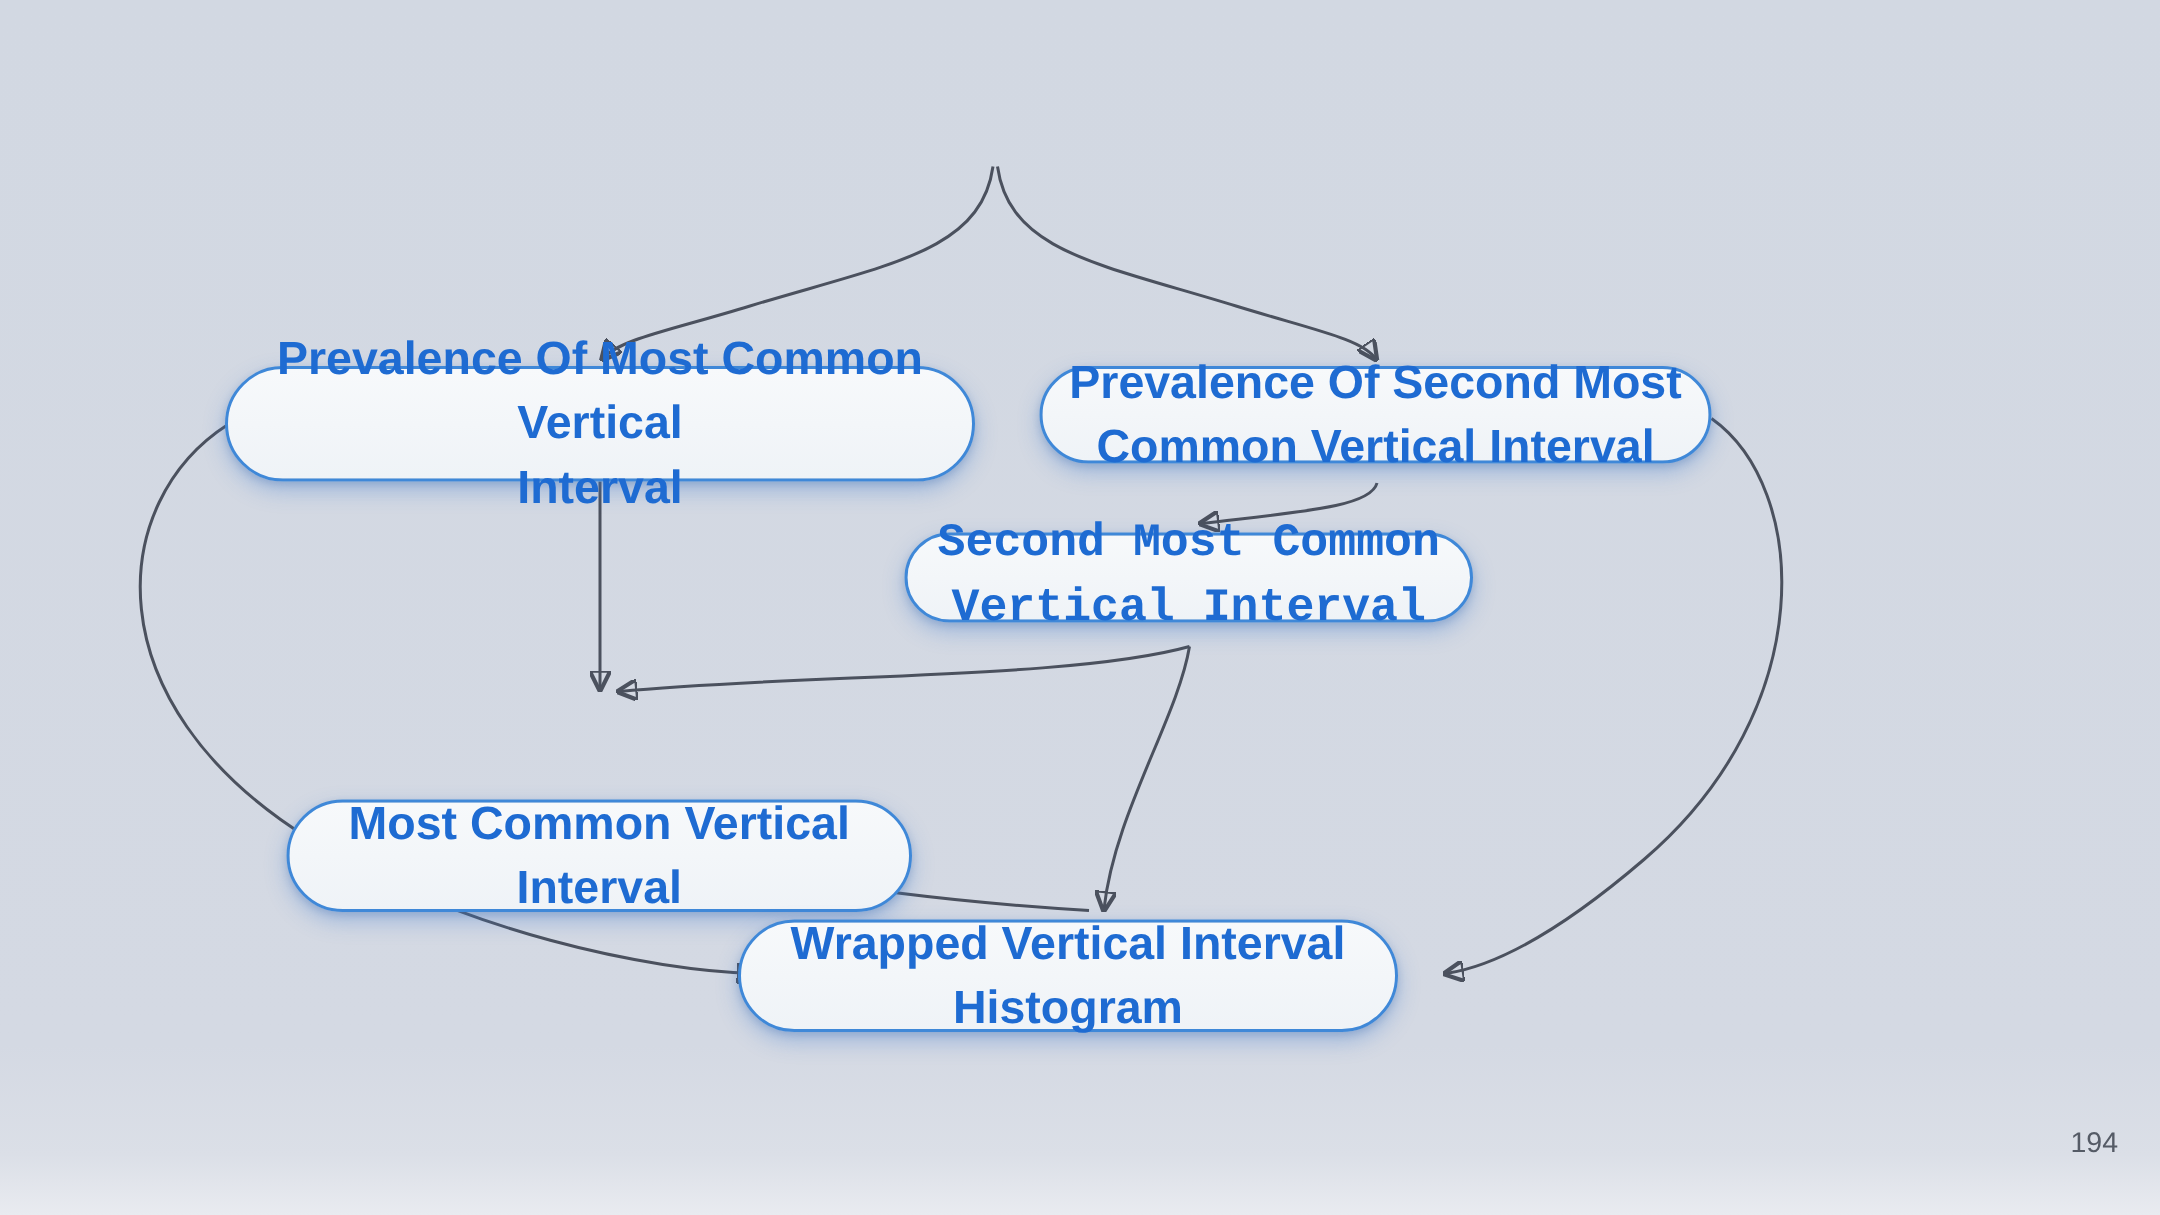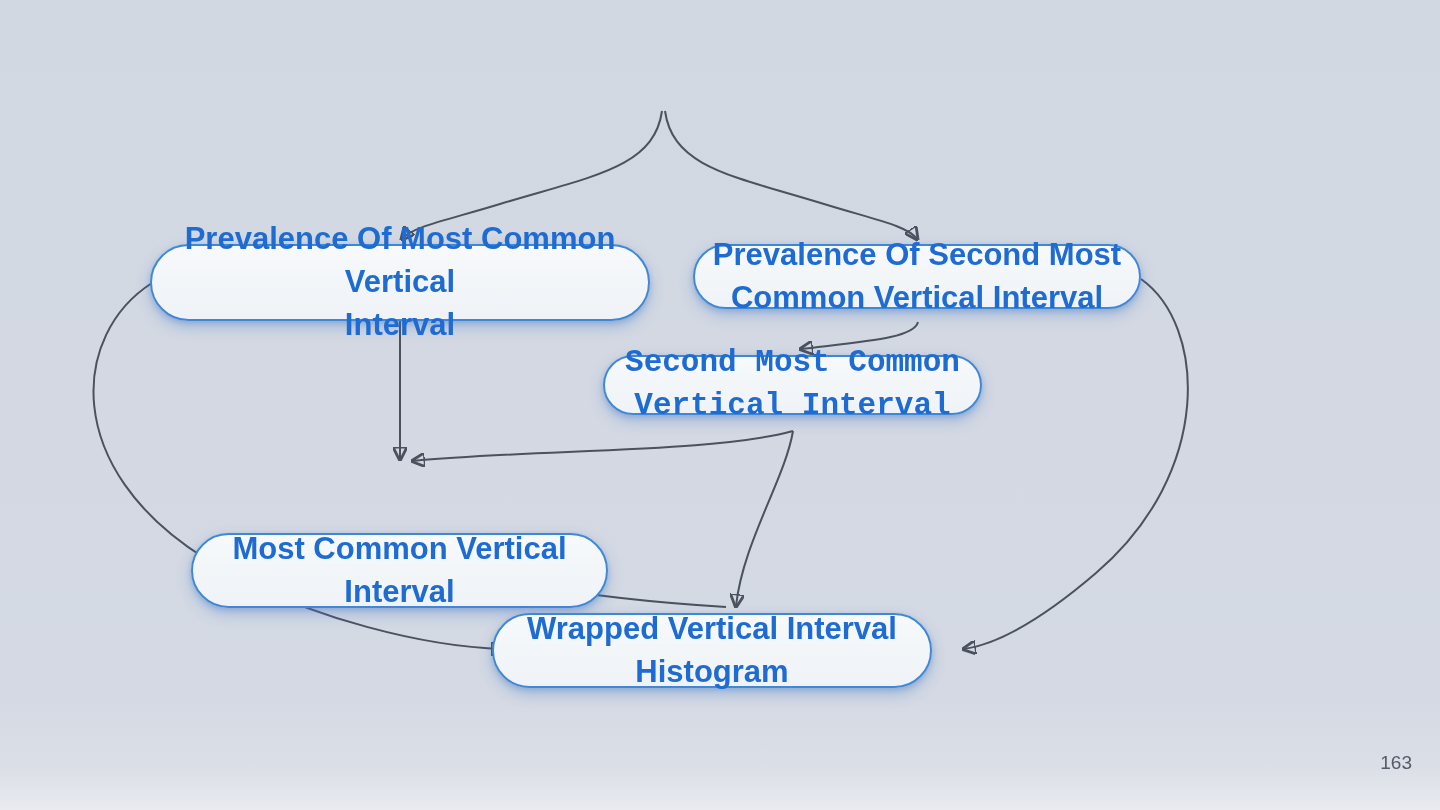--- a/index.html
+++ b/index.html
@@ -76,15 +76,15 @@
 Common Vertical Interval</div>
 
   <div id="node-second-most" class="node light">Second Most Common
 Vertical Interval</div>
 
   <div id="node-most-common" class="node light">Most Common Vertical Interval</div>
 
   <div id="node-wrapped" class="node light">Wrapped Vertical Interval
 Histogram</div>
 
-  <div id="page-number">163</div>
+  <div id="page-number">194</div>
 
 </div>
 
 </body></html>

